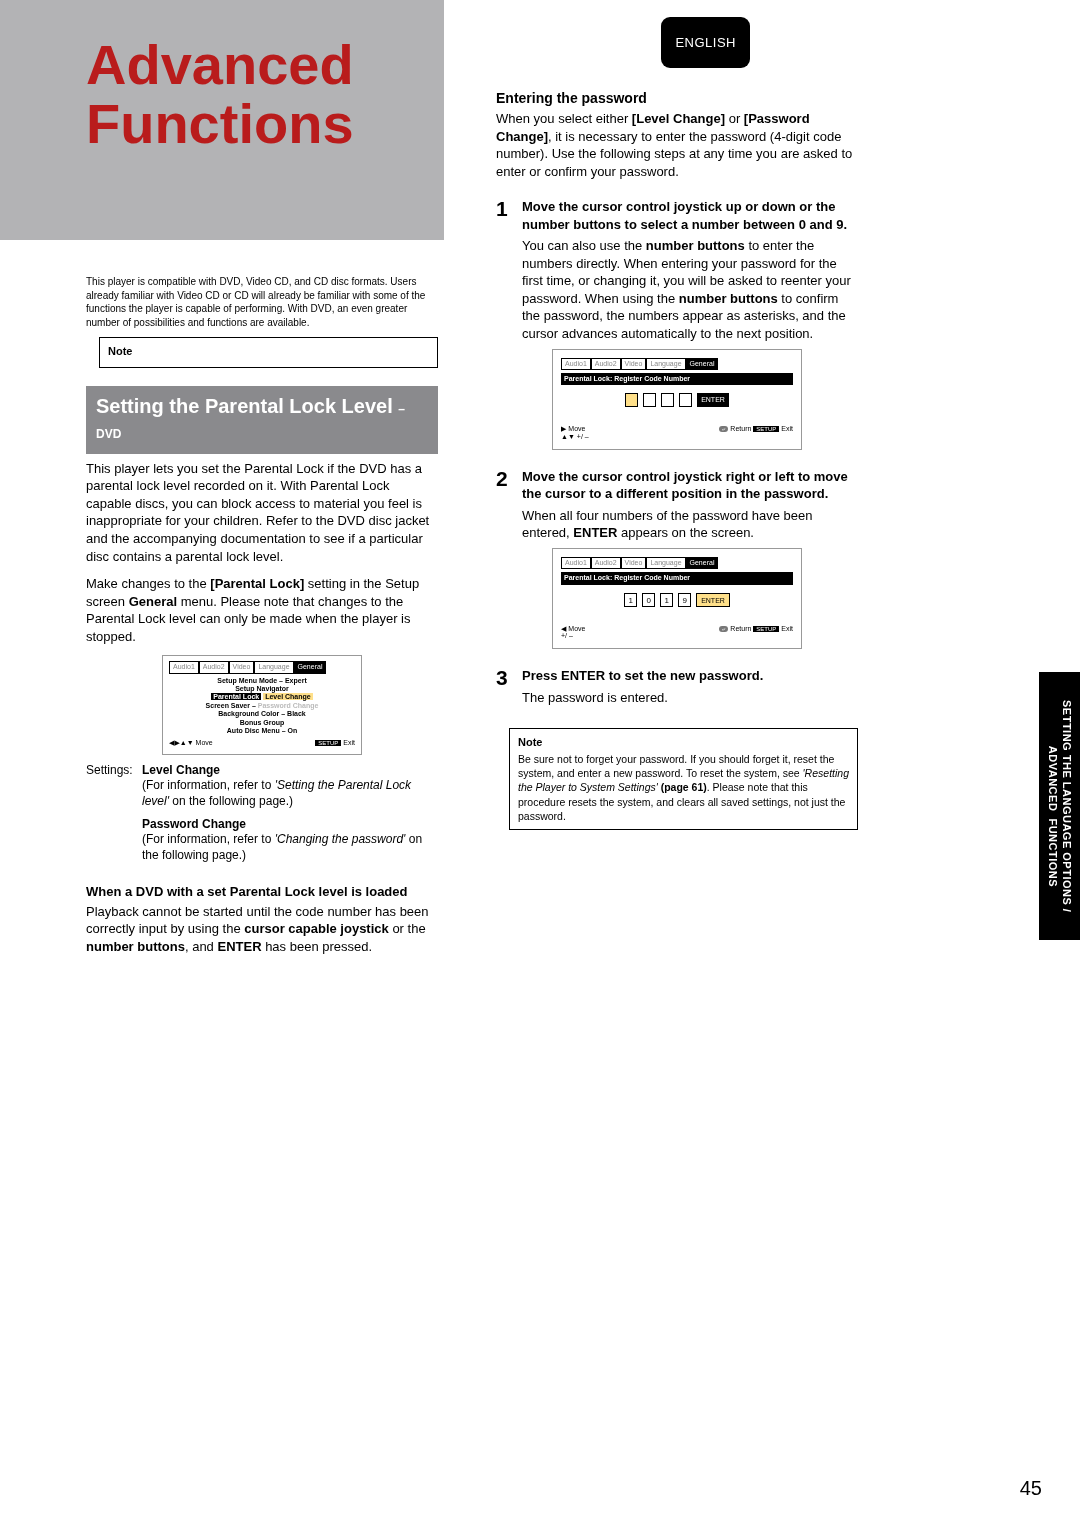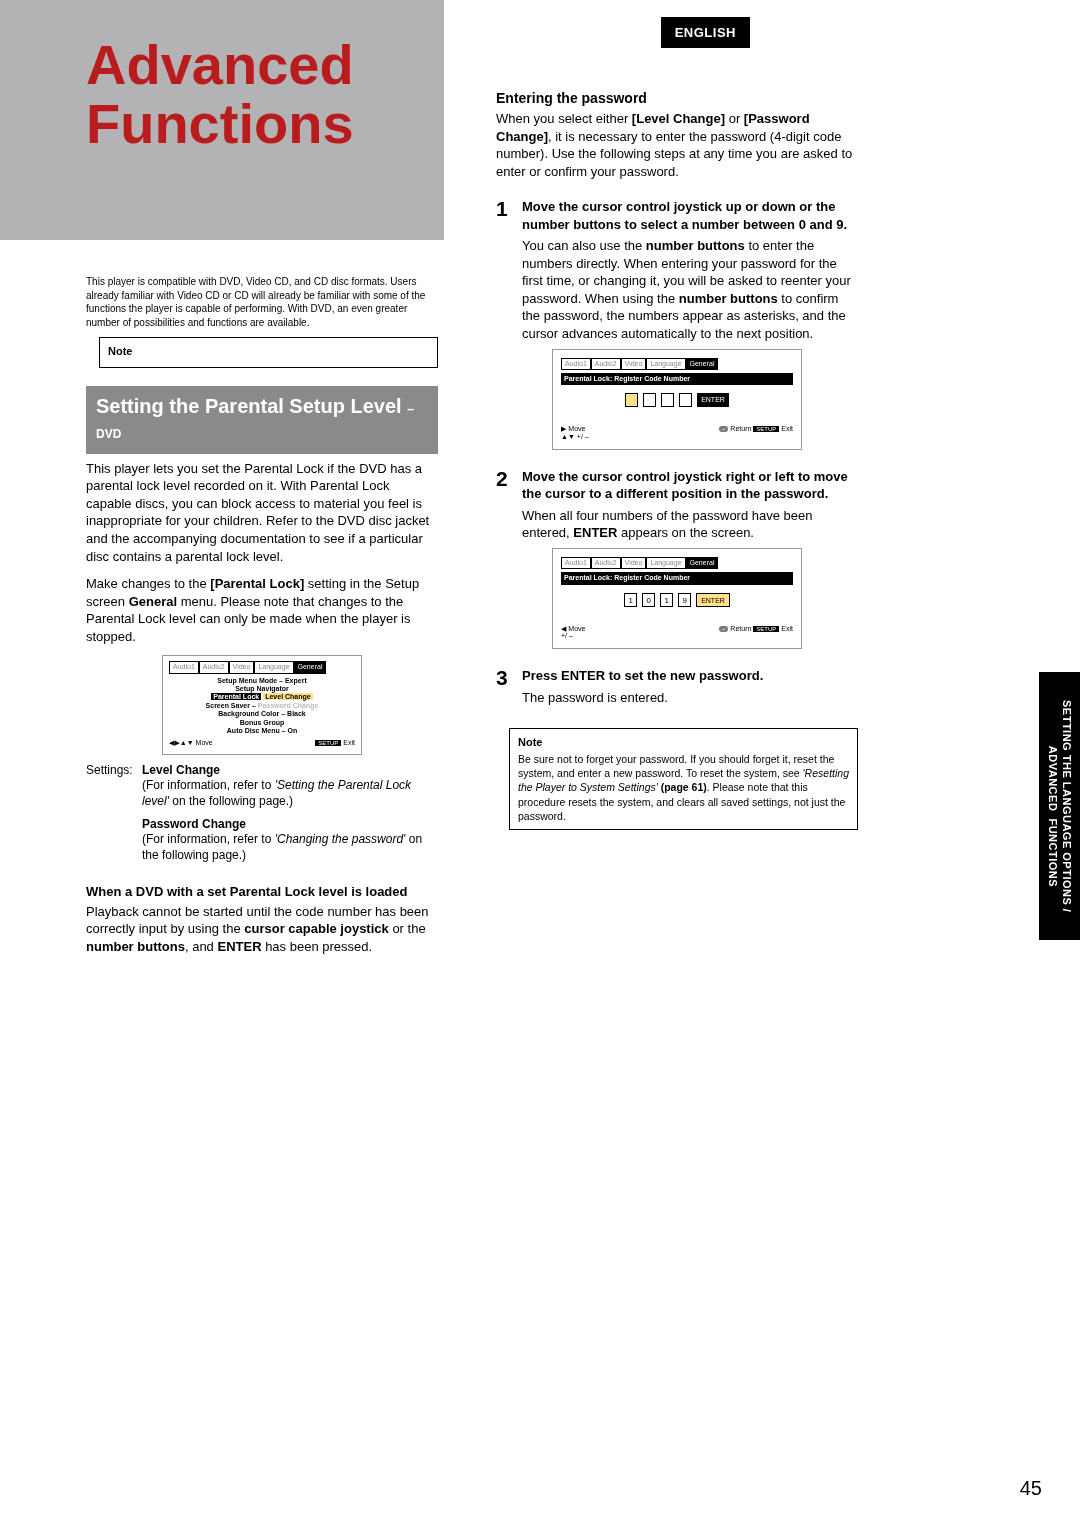--- a/index.html
+++ b/index.html
@@ -25,24 +25,25 @@
     width: 444px;
     height: 240px;
     background: #b3b3b5;
   }
   .lang-tag {
     position: absolute;
     right: 330px;
     top: 17px;
     background: #000;
     color: #fff;
-    font-weight: bold;
+    font-weight: normal;
     font-size: 13px;
-    padding: 8px 14px;
+    padding: 18px 14px;
     letter-spacing: 0.5px;
+    border-radius: 9px;
   }
   .title {
     position: absolute;
     left: 86px;
     top: 36px;
     font-size: 56px;
     font-weight: bold;
     line-height: 1.05;
     color: #b91c1c;
   }
@@ -276,21 +277,21 @@
   </div>
 
   <div class="left-col">
     <div class="intro">This player is compatible with DVD, Video CD, and CD disc formats. Users already familiar with Video CD or CD will already be familiar with some of the functions the player is capable of performing. With DVD, an even greater number of possibilities and functions are available.</div>
 
     <div class="note-box">
       <span class="note-label">Note</span>
     </div>
 
     <div class="section-header">
-      <span>Setting the Parental Setup Level</span>
+      <span>Setting the Parental Lock Level</span>
       <span class="sub">– DVD</span>
     </div>
 
     <div class="body-text">This player lets you set the Parental Lock if the DVD has a parental lock level recorded on it. With Parental Lock capable discs, you can block access to material you feel is inappropriate for your children. Refer to the DVD disc jacket and the accompanying documentation to see if a particular disc contains a parental lock level.</div>
 
     <div class="body-text">
       <span>Make changes to the </span><strong>[Parental Lock]</strong><span> setting in the Setup screen </span><strong>General</strong><span> menu. Please note that changes to the Parental Lock level can only be made when the player is stopped.</span>
     </div>
 
     <div class="osd-box">

